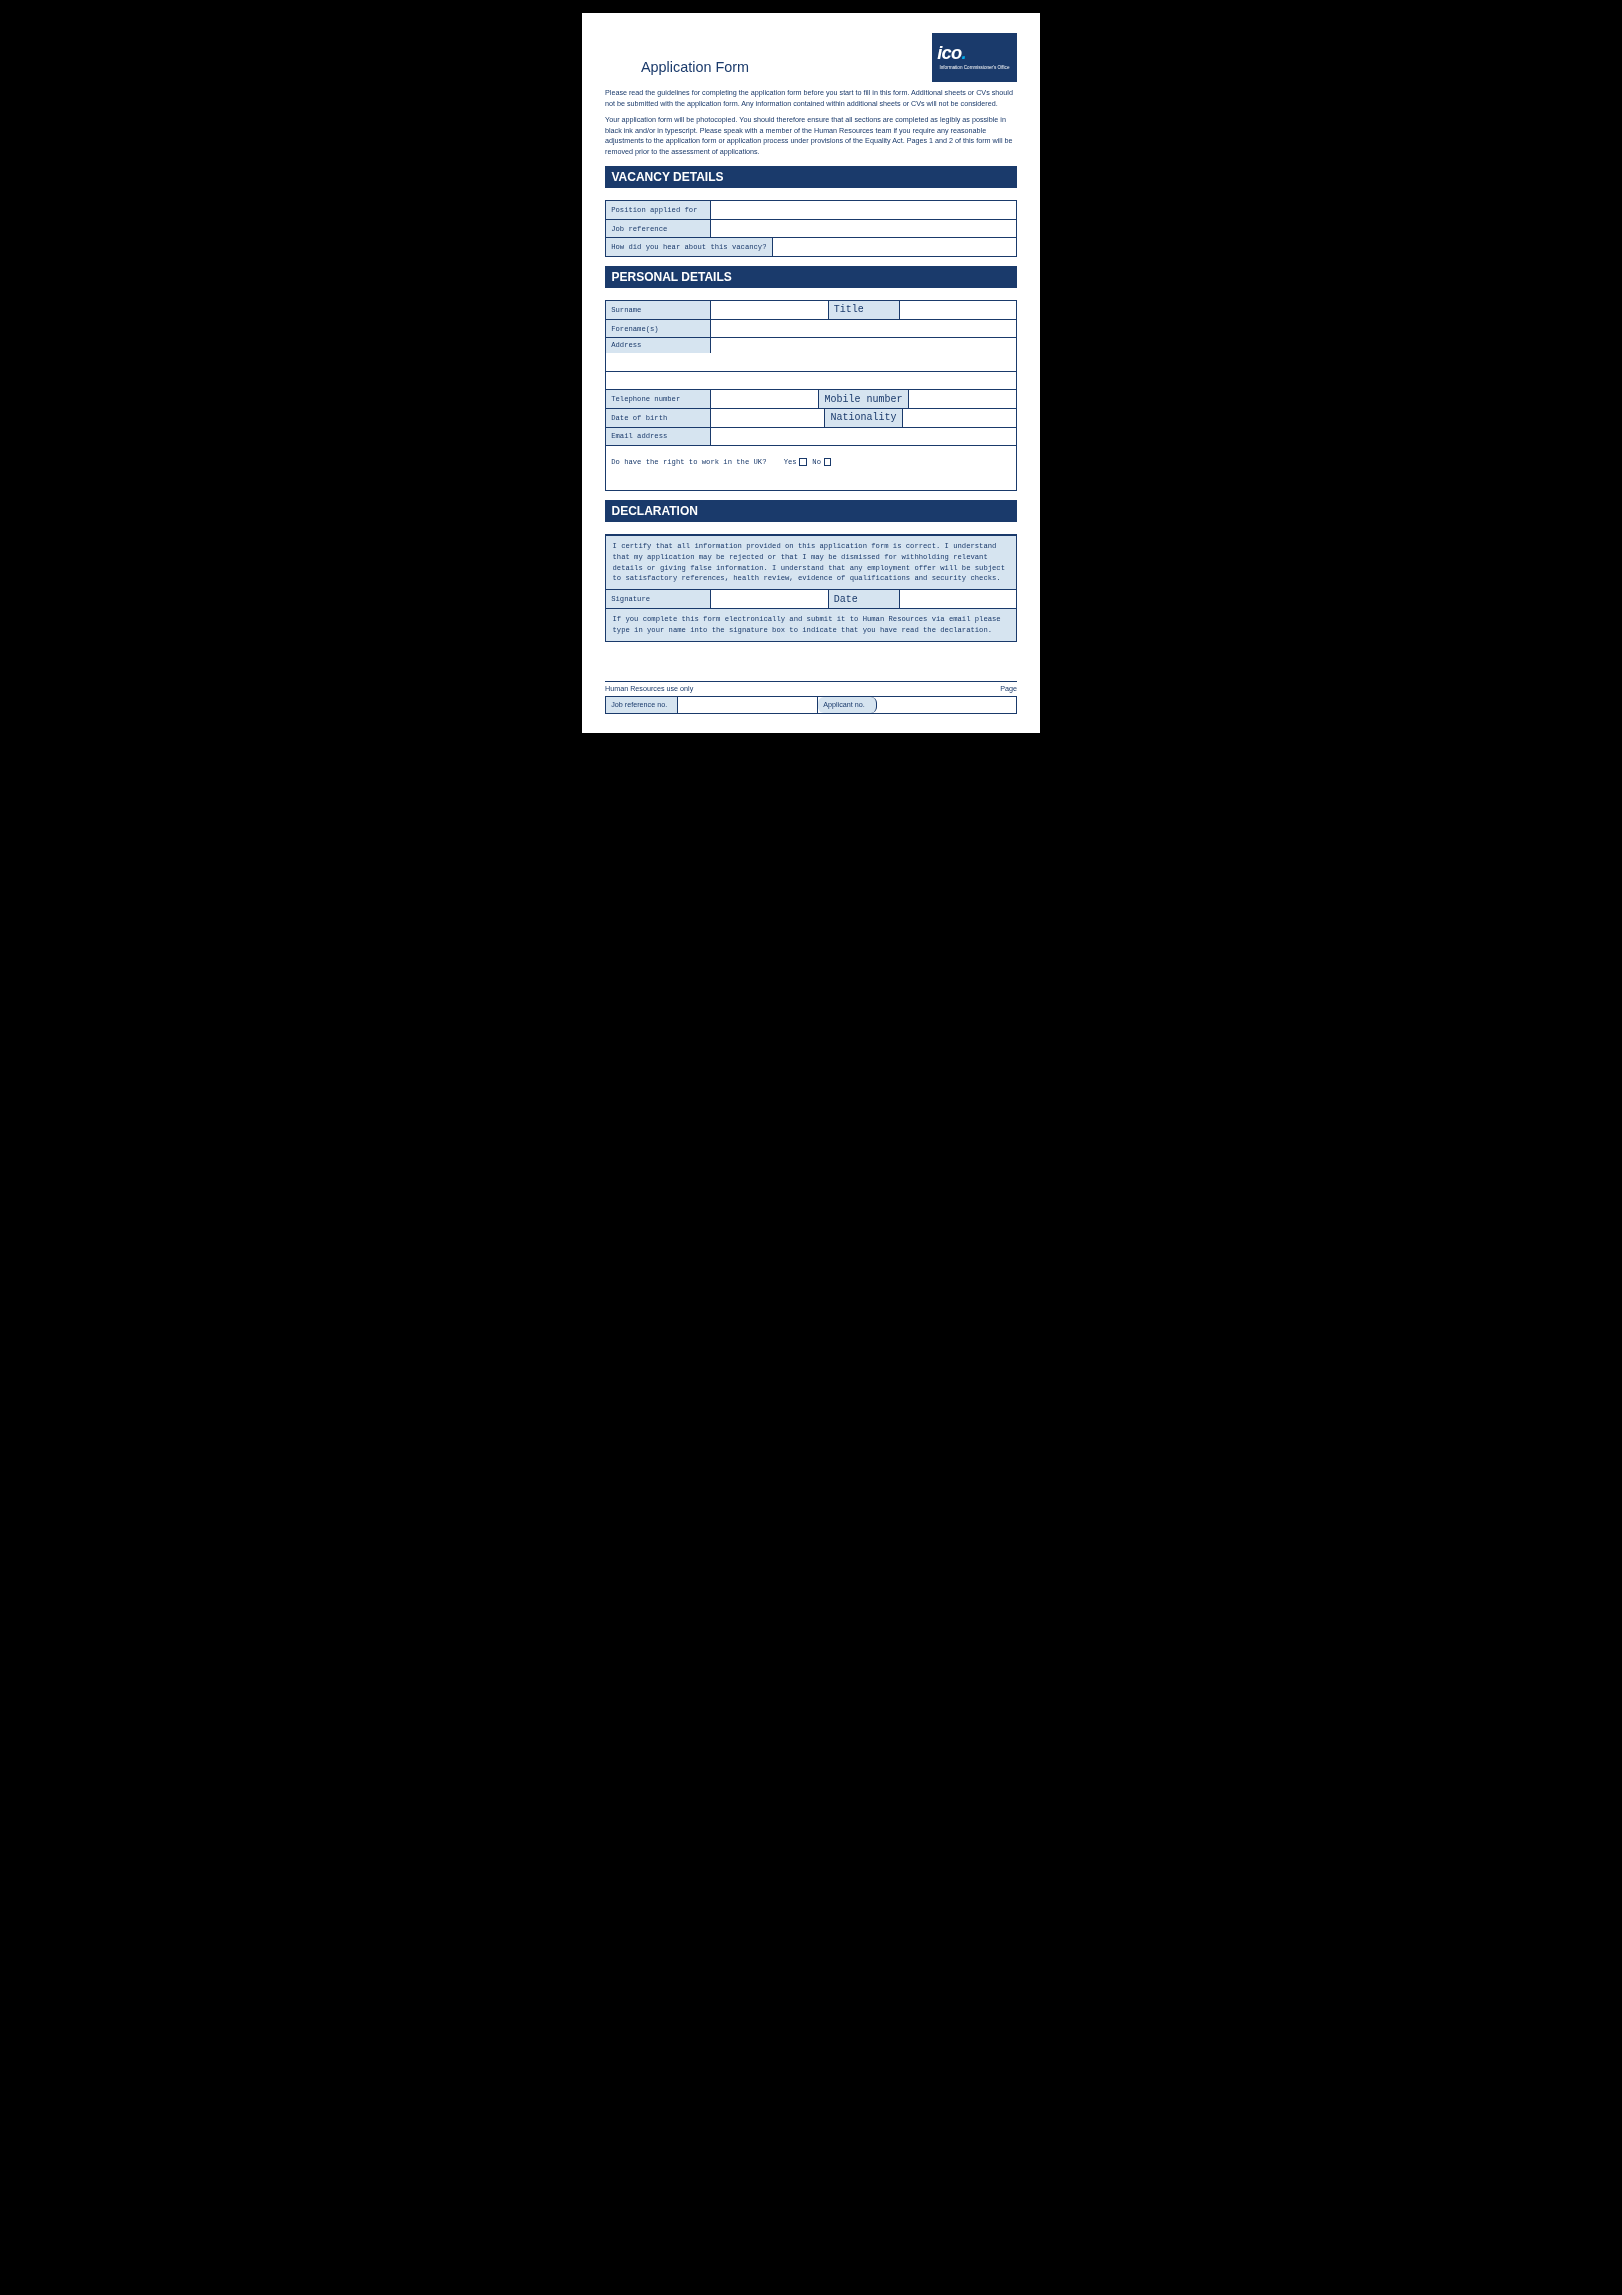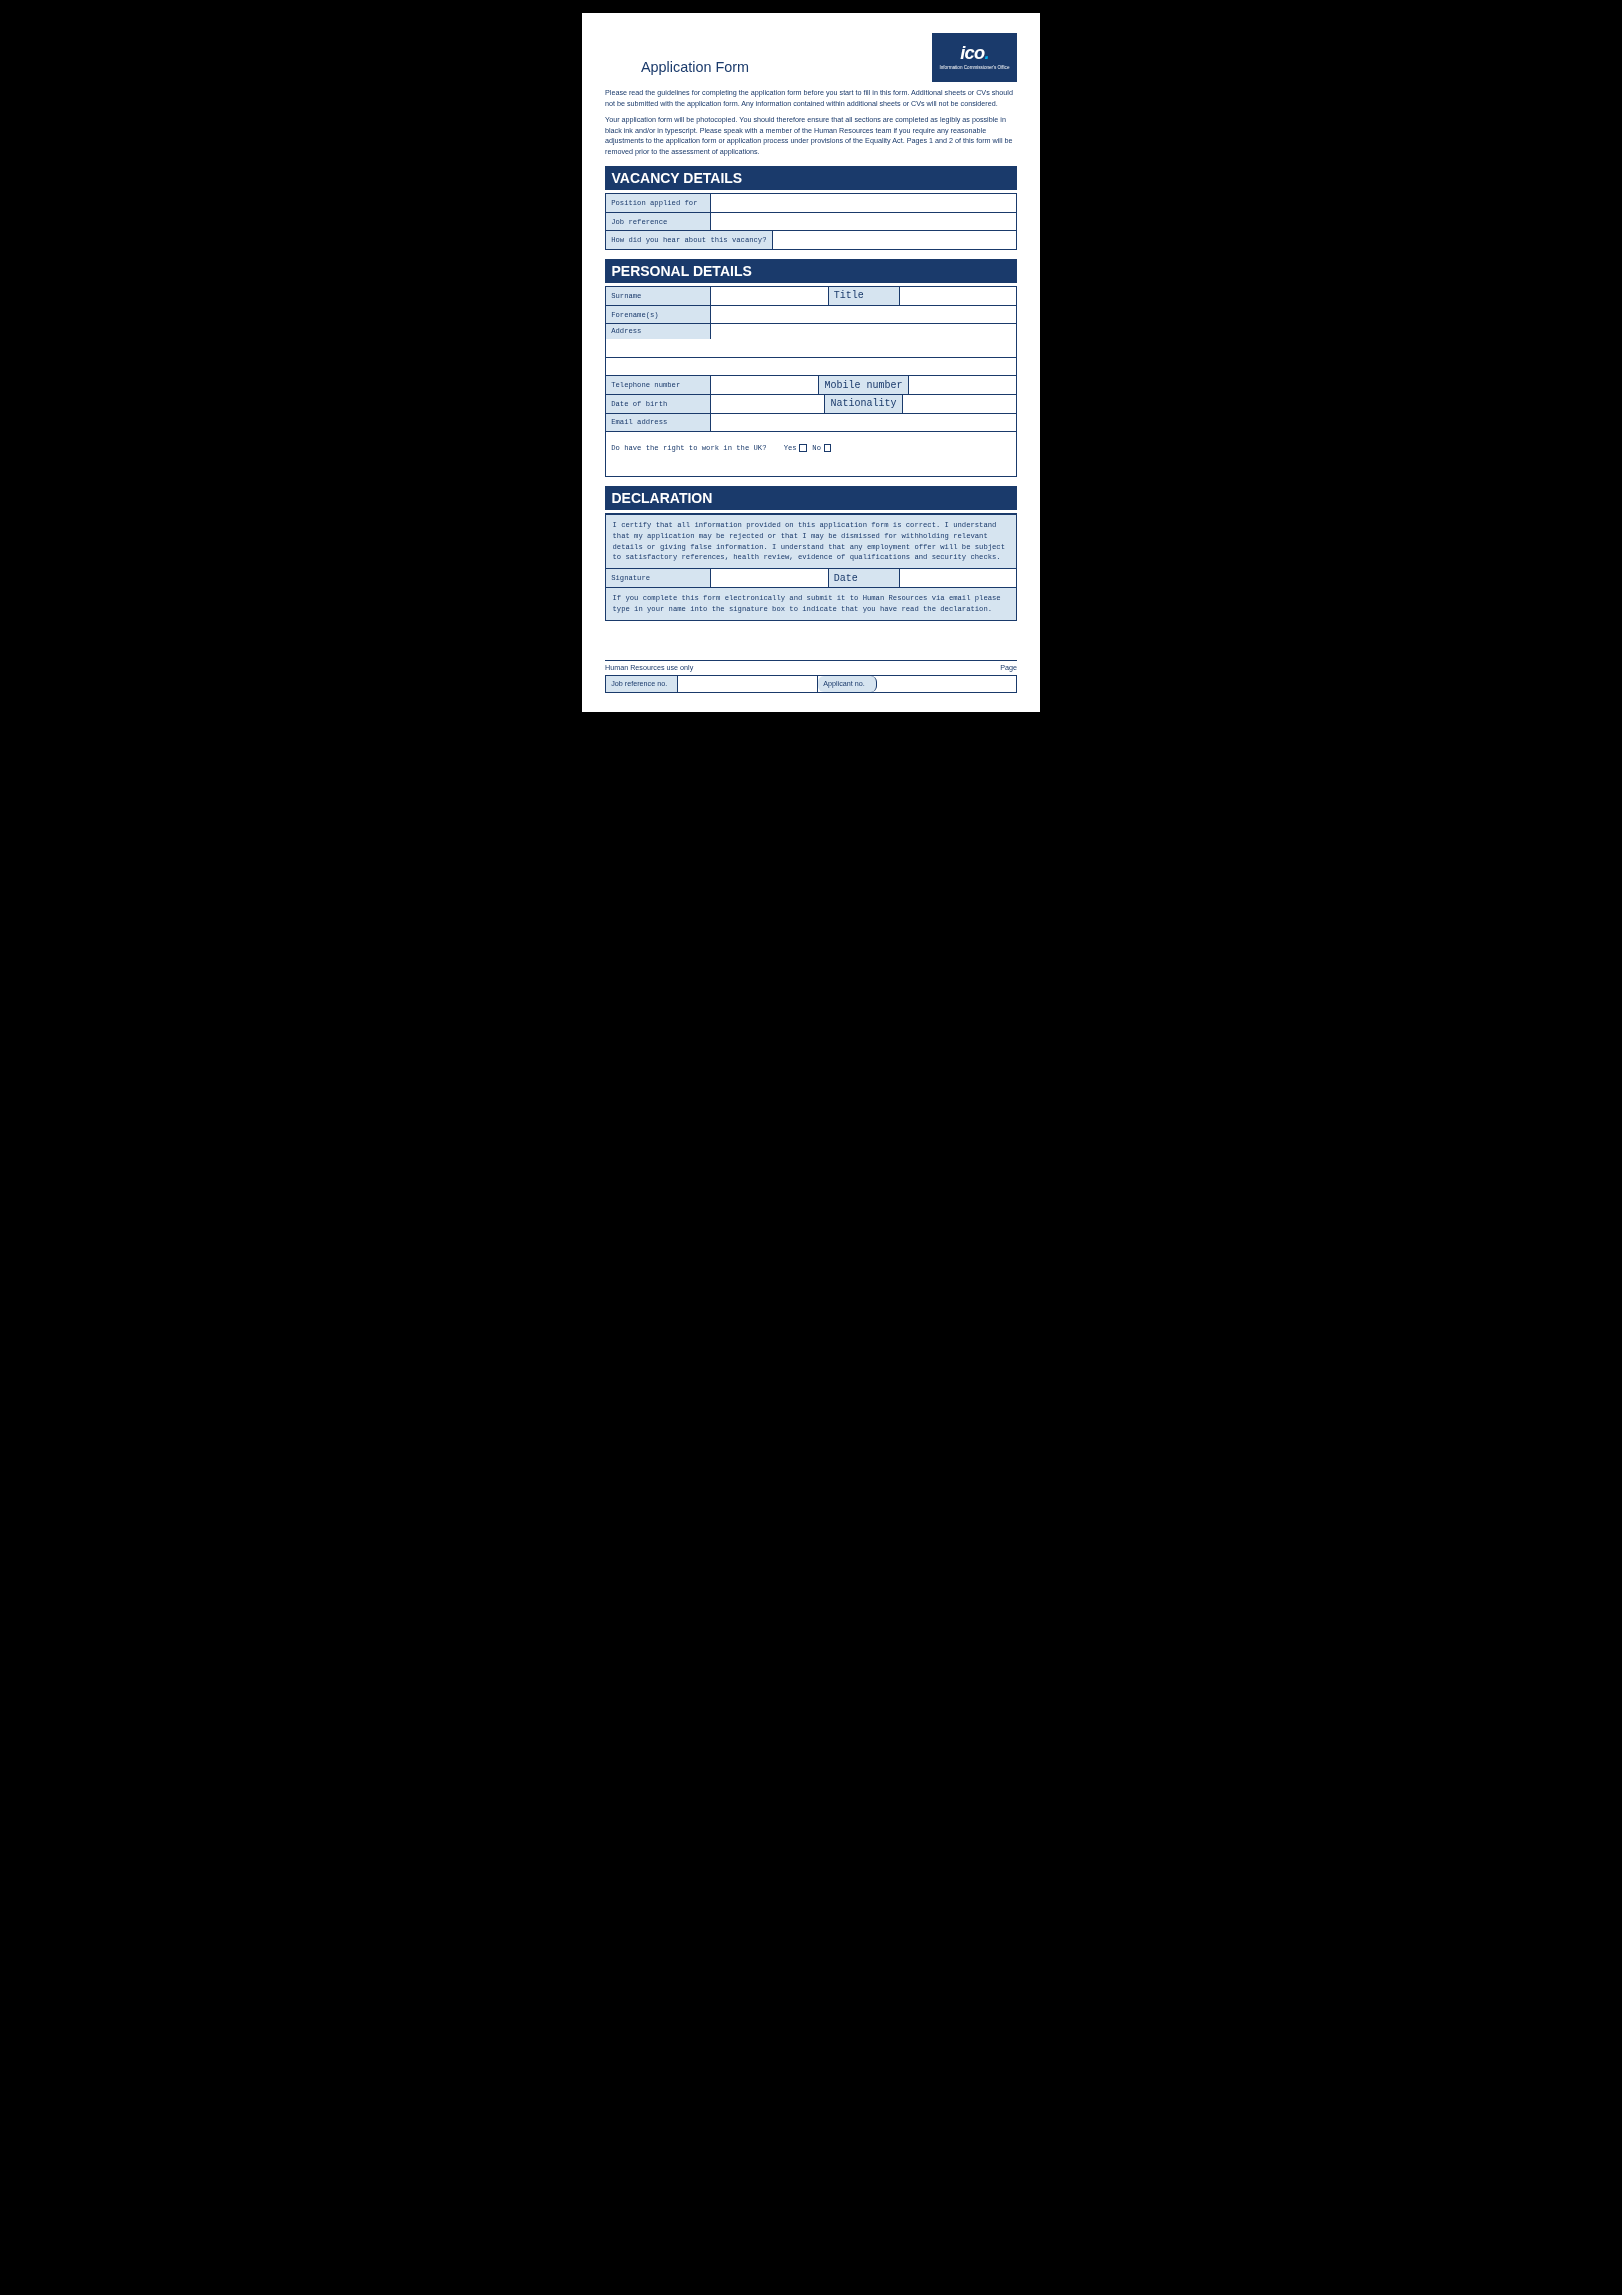--- a/index.html
+++ b/index.html
@@ -31,21 +31,20 @@
       font-weight: normal;
       margin-top: 26px;
       margin-left: 36px;
     }
     .logo-box {
       width: 85px;
       height: 49px;
       background: #1a3a6b;
       display: flex;
       flex-direction: column;
-      align-items: center;
       justify-content: center;
       padding: 5.2px;
     }
     .logo-ico {
       color: #fff;
       font-size: 18.3px;
       font-weight: bold;
       font-style: italic;
       letter-spacing: -0.7px;
       line-height: 1;
@@ -63,23 +62,23 @@
     .intro-text {
       color: #1a3a6b;
       font-size: 7.2px;
       line-height: 1.5;
       margin-bottom: 5.2px;
     }
     .section-header {
       background: #1a3a6b;
       color: #fff;
       font-weight: bold;
-      font-size: 14px;
+      font-size: 12px;
       padding: 3.9px 6.5px;
-      margin-bottom: 3px;
+      margin-bottom: 12px;
     }
     .form-section {
       border: 0.7px solid #1a3a6b;
       margin-bottom: 9.2px;
       font-family: Liberation Mono, monospace;
     }
     .form-row {
       display: flex;
       border-top: 0.7px solid #1a3a6b;
       min-height: 18.3px;

